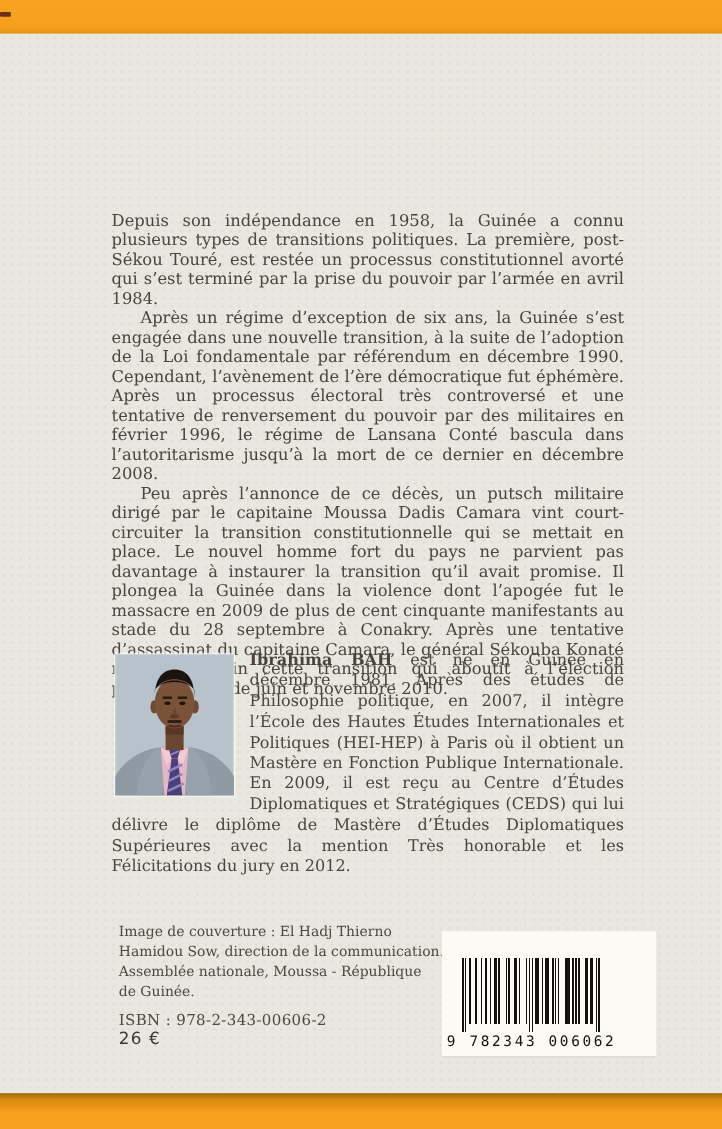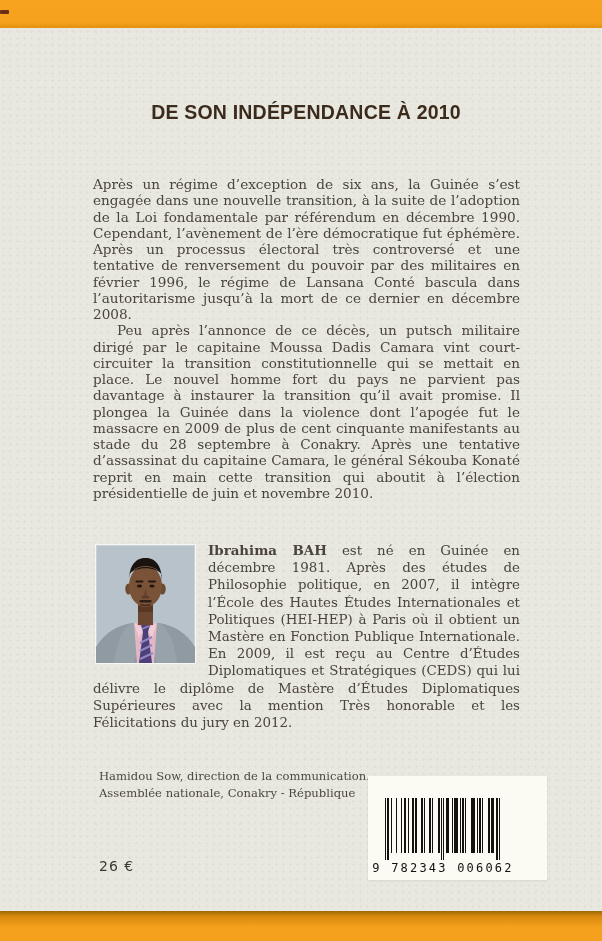--- a/index.html
+++ b/index.html
@@ -85,24 +85,24 @@
 </style>
 </head>
 <body>
 
 <div class="page">
 
   <div class="band-top"></div>
   <div class="scan-mark"></div>
 
   <h1 class="title">
-    <span>DE SON INDÉPENDANCE À 2010</span>
   </h1>
 
   <div class="synopsis">
+    <p>Depuis son indépendance en 1958, la Guinée a connu plusieurs types de transitions politiques. La première, post-Sékou Touré, est restée un processus constitutionnel avorté qui s’est terminé par la prise du pouvoir par l’armée en avril 1984.</p>
     <p>Après un régime d’exception de six ans, la Guinée s’est engagée dans une nouvelle transition, à la suite de l’adoption de la Loi fondamentale par référendum en décembre 1990. Cependant, l’avènement de l’ère démocratique fut éphémère. Après un processus électoral très controversé et une tentative de renversement du pouvoir par des militaires en février 1996, le régime de Lansana Conté bascula dans l’autoritarisme jusqu’à la mort de ce dernier en décembre 2008.</p>
     <p>Peu après l’annonce de ce décès, un putsch militaire dirigé par le capitaine Moussa Dadis Camara vint court-circuiter la transition constitutionnelle qui se mettait en place. Le nouvel homme fort du pays ne parvient pas davantage à instaurer la transition qu’il avait promise. Il plongea la Guinée dans la violence dont l’apogée fut le massacre en 2009 de plus de cent cinquante manifestants au stade du 28 septembre à Conakry. Après une tentative d’assassinat du capitaine Camara, le général Sékouba Konaté reprit en main cette transition qui aboutit à l’élection présidentielle de juin et novembre 2010.</p>
   </div>
 
   <div class="bio">
     <div class="bio-photo">
       <svg viewBox="0 0 99 118" width="99" height="118">
         <rect x="0" y="0" width="99" height="118" fill="#b7c2ca"></rect>
         <rect x="0" y="0" width="99" height="118" fill="none" stroke="#c9d2d8" stroke-width="2"></rect>
 
@@ -141,24 +141,27 @@
         <ellipse cx="49.5" cy="52" rx="4" ry="1.6" fill="#5e3c29"></ellipse>
 
         <rect x="43.5" y="55" width="12" height="2.4" rx="1.2" fill="#2f2016"></rect>
         <path d="M44.5,59.5 Q49.5,61.5 54.5,59.5" stroke="#462b1c" stroke-width="1.4" fill="none"></path>
       </svg>
     </div>
     <p><span class="bio-name">Ibrahima BAH</span><span> est né en Guinée en décembre 1981. Après des études de Philosophie politique, en 2007, il intègre l’École des Hautes Études Internationales et Politiques (HEI-HEP) à Paris où il obtient un Mastère en Fonction Publique Internationale. En 2009, il est reçu au Centre d’Études Diplomatiques et Stratégiques (CEDS) qui lui délivre le diplôme de Mastère d’Études Diplomatiques Supérieures avec la mention Très honorable et les Félicitations du jury en 2012.</span></p>
   </div>
 
   <div class="credits">
+    <span>Image de couverture : El Hadj Thierno</span>
     <span>Hamidou Sow, direction de la communication.</span>
-    <span>Assemblée nationale, Conakry - République</span>
-  </div>
-
+    <span>Assemblée nationale, Moussa - République</span>
+    <span>de Guinée.</span>
+  </div>
+
+  <div class="isbn">ISBN : 978-2-343-00606-2</div>
   <div class="price">26 €</div>
 
   <div class="barcode">
     <svg width="150" height="104">
       <g id="barcode-bars" shape-rendering="crispEdges">
           <rect x="17.00" y="22" width="1.29" height="62" fill="#14110e"></rect>
           <rect x="19.42" y="22" width="1.29" height="62" fill="#14110e"></rect>
           <rect x="23.05" y="22" width="1.29" height="55" fill="#14110e"></rect>
           <rect x="27.89" y="22" width="1.29" height="55" fill="#14110e"></rect>
           <rect x="32.73" y="22" width="1.29" height="55" fill="#14110e"></rect>

